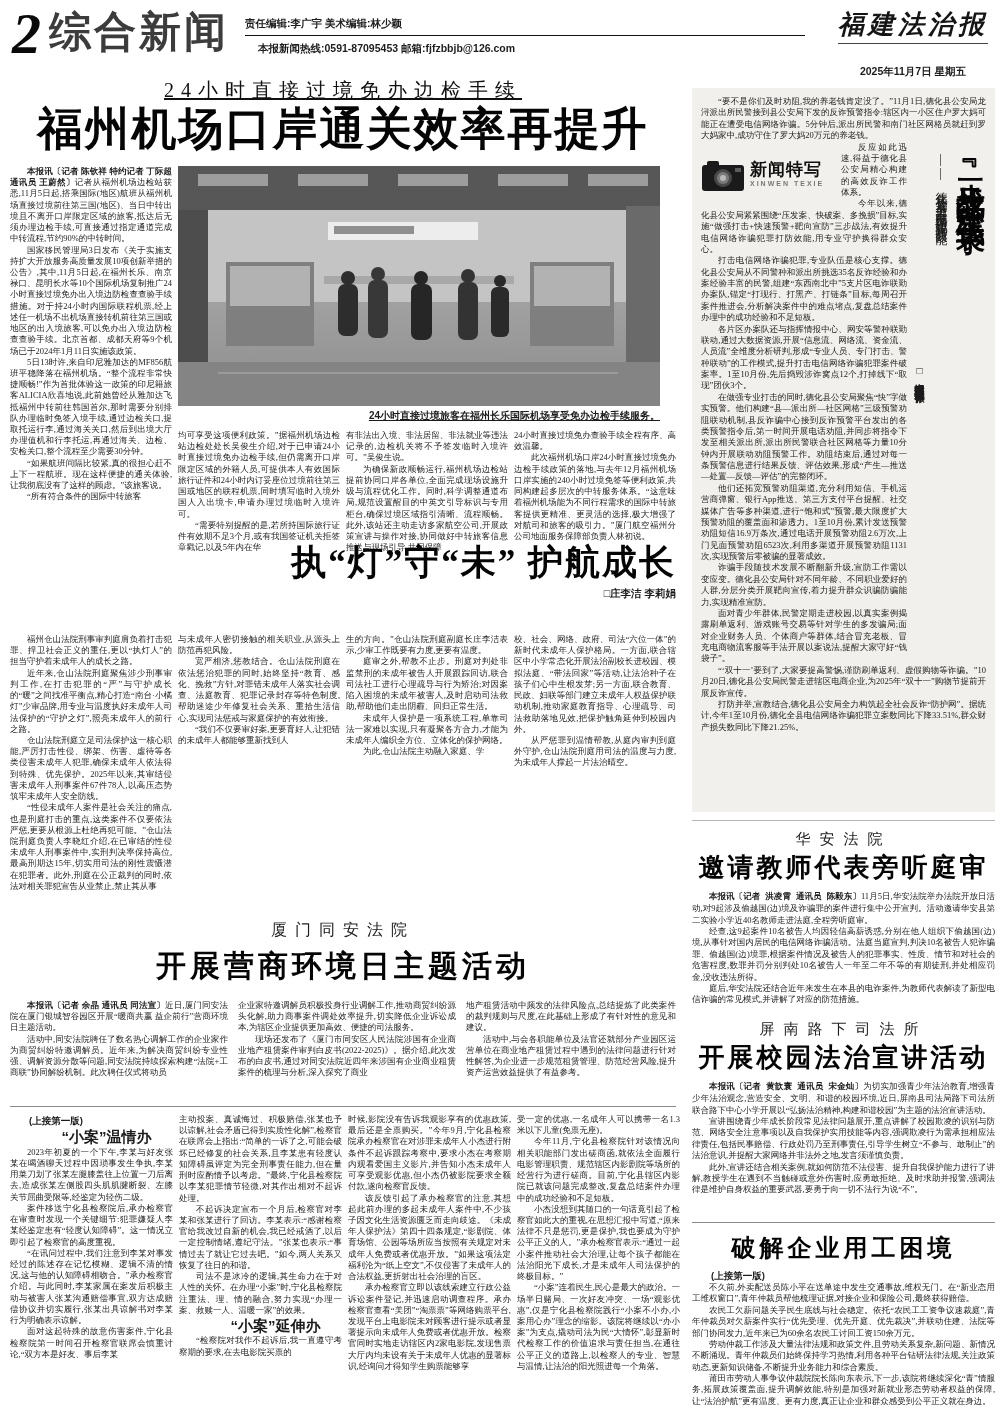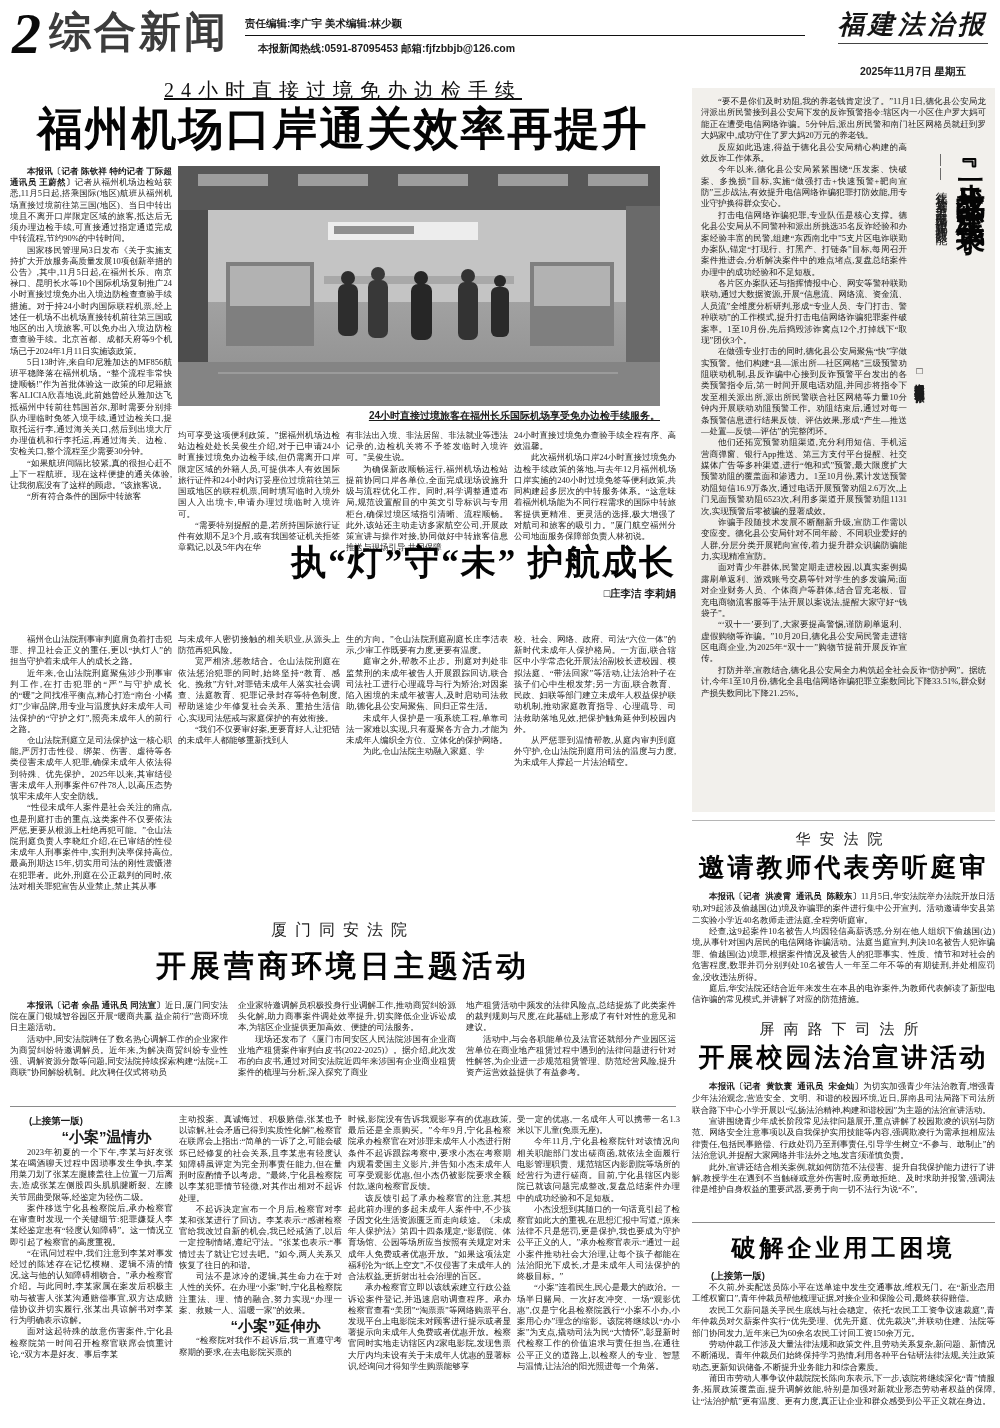--- a/index.html
+++ b/index.html
@@ -153,21 +153,21 @@
       <p>仓山法院刑庭立足司法保护这一核心职能,严厉打击性侵、绑架、伤害、虐待等各类侵害未成年人犯罪,确保未成年人依法得到特殊、优先保护。2025年以来,其审结侵害未成年人刑事案件67件78人,以高压态势筑牢未成年人安全防线。</p>
       <p>“性侵未成年人案件是社会关注的痛点,也是刑庭打击的重点,这类案件不仅要依法严惩,更要从根源上杜绝再犯可能。”仓山法院刑庭负责人李晓红介绍,在已审结的性侵未成年人刑事案件中,实刑判决率保持高位,最高刑期达15年,切实用司法的刚性震慑潜在犯罪者。此外,刑庭在公正裁判的同时,依法对相关罪犯宣告从业禁止,禁止其从事</p>
     </div>
   <div class="txt" style="left:178px;top:634px;width:162px;height:282px;">
       <p class="cont">与未成年人密切接触的相关职业,从源头上防范再犯风险。</p>
       <p>宽严相济,惩教结合。仓山法院刑庭在依法惩治犯罪的同时,始终坚持“教育、感化、挽救”方针,对罪错未成年人落实社会调查、法庭教育、犯罪记录封存等特色制度,帮助迷途少年修复社会关系、重拾生活信心,实现司法惩戒与家庭保护的有效衔接。</p>
       <p>“我们不仅要审好案,更要育好人,让犯错的未成年人都能够重新找到人</p>
     </div>
   <div class="txt" style="left:346px;top:634px;width:162px;height:282px;">
       <p class="cont">生的方向。”仓山法院刑庭副庭长庄李洁表示,少审工作既要有力度,更要有温度。</p>
-      <p>庭审之外,帮教不止步。刑庭对判处非监禁刑的未成年被告人开展跟踪回访,联合司法社工进行心理疏导与行为矫治;对因案陷入困境的未成年被害人,及时启动司法救助,德化县公安局聚焦、回归正常生活。</p>
+      <p>庭审之外,帮教不止步。刑庭对判处非监禁刑的未成年被告人开展跟踪回访,联合司法社工进行心理疏导与行为矫治;对因案陷入困境的未成年被害人,及时启动司法救助,帮助他们走出阴霾、回归正常生活。</p>
       <p>未成年人保护是一项系统工程,单靠司法一家难以实现,只有凝聚各方合力,才能为未成年人编织全方位、立体化的保护网络。</p>
       <p>为此,仓山法院主动融入家庭、学</p>
     </div>
   <div class="txt" style="left:514px;top:634px;width:162px;height:282px;">
       <p class="cont">校、社会、网络、政府、司法“六位一体”的新时代未成年人保护格局。一方面,联合辖区中小学常态化开展法治副校长进校园、模拟法庭、“带法回家”等活动,让法治种子在孩子们心中生根发芽;另一方面,联合教育、民政、妇联等部门建立未成年人权益保护联动机制,推动家庭教育指导、心理疏导、司法救助落地见效,把保护触角延伸到校园内外。</p>
       <p>从严惩罪到温情帮教,从庭内审判到庭外守护,仓山法院刑庭用司法的温度与力度,为未成年人撑起一片法治晴空。</p>
     </div>
 
   <div class="a3-head">
     <div class="a3-kicker">厦门同安法院</div>
@@ -209,20 +209,34 @@
       <p>小杰没想到其随口的一句话竟引起了检察官如此大的重视,在思想汇报中写道,“原来法律不只是惩罚,更是保护,我也要成为守护公平正义的人。”承办检察官表示:“通过一起小案件推动社会大治理,让每个孩子都能在法治阳光下成长,才是未成年人司法保护的终极目标。”</p>
       <p>“小案”连着民生,民心是最大的政治。一场半日赌局、一次好友冲突、一场“观影优惠”,仅是宁化县检察院践行“小案不小办,小案用心办”理念的缩影。该院将继续以“办小案”为支点,撬动司法为民“大情怀”,彰显新时代检察工作的价值追求与责任担当,在通往公平正义的道路上,以检察人的专业、智慧与温情,让法治的阳光照进每一个角落。</p>
     </div>
 
   <div class="fx-panel">
     <div class="fx-spacer"></div>
     <div class="vtitle">
       <div class="vt-main">『三步战法』守牢『钱袋子』</div>
       <div class="vt-sub">——德化县公安局全力提升电信网络诈骗犯罪打防效能</div>
       <div class="vt-by">□本报记者 林扬阳 通讯员 张徐评</div>
+    </div>
+    <div class="fx-logo">
+      <svg width="44" height="34" viewBox="0 0 44 34">
+        <rect x="1" y="7" width="42" height="26" rx="3" fill="#1a1a1a"></rect>
+        <rect x="6" y="3" width="12" height="6" rx="2" fill="#1a1a1a"></rect>
+        <circle cx="22" cy="20" r="9" fill="#484848"></circle>
+        <circle cx="22" cy="20" r="6" fill="#7a7a7a"></circle>
+        <circle cx="22" cy="20" r="3" fill="#b9b9b9"></circle>
+        <rect x="34" y="10" width="6" height="4" fill="#5c5c5c"></rect>
+      </svg>
+      <div class="fx-logo-txt">
+        <div class="t1">新闻特写</div>
+        <div class="t2">XINWEN TEXIE</div>
+      </div>
     </div>
     <div class="fx-body">
         <p>“要不是你们及时劝阻,我的养老钱肯定没了。”11月1日,德化县公安局龙浔派出所民警接到县公安局下发的反诈预警指令:辖区内一小区住户罗大妈可能正在遭受电信网络诈骗。5分钟后,派出所民警和南门社区网格员就赶到罗大妈家中,成功守住了罗大妈20万元的养老钱。</p>
         <p>反应如此迅速,得益于德化县公安局精心构建的高效反诈工作体系。</p>
         <p>今年以来,德化县公安局紧紧围绕“压发案、快破案、多挽损”目标,实施“做强打击+快速预警+靶向宣防”三步战法,有效提升电信网络诈骗犯罪打防效能,用专业守护换得群众安心。</p>
         <p>打击电信网络诈骗犯罪,专业队伍是核心支撑。德化县公安局从不同警种和派出所挑选35名反诈经验和办案经验丰富的民警,组建“东西南北中”5支片区电诈联勤办案队,锚定“打现行、打黑产、打链条”目标,每周召开案件推进会,分析解决案件中的难点堵点,复盘总结案件办理中的成功经验和不足短板。</p>
         <p>各片区办案队还与指挥情报中心、网安等警种联勤联动,通过大数据资源,开展“信息流、网络流、资金流、人员流”全维度分析研判,形成“专业人员、专门打击、警种联动”的工作模式,提升打击电信网络诈骗犯罪案件破案率。1至10月份,先后捣毁涉诈窝点12个,打掉线下“取现”团伙3个。</p>
         <p>在做强专业打击的同时,德化县公安局聚焦“快”字做实预警。他们构建“县—派出所—社区网格”三级预警劝阻联动机制,县反诈骗中心接到反诈预警平台发出的各类预警指令后,第一时间开展电话劝阻,并同步将指令下发至相关派出所,派出所民警联合社区网格等力量10分钟内开展联动劝阻预警工作。劝阻结束后,通过对每一条预警信息进行结果反馈、评估效果,形成“产生—推送—处置—反馈—评估”的完整闭环。</p>
         <p>他们还拓宽预警劝阻渠道,充分利用短信、手机运营商弹窗、银行App推送、第三方支付平台提醒、社交媒体广告等多种渠道,进行“饱和式”预警,最大限度扩大预警劝阻的覆盖面和渗透力。1至10月份,累计发送预警劝阻短信16.9万条次,通过电话开展预警劝阻2.6万次,上门见面预警劝阻6523次,利用多渠道开展预警劝阻1131次,实现预警后零被骗的显著成效。</p>
         <p>诈骗手段随技术发展不断翻新升级,宣防工作需以变应变。德化县公安局针对不同年龄、不同职业爱好的人群,分层分类开展靶向宣传,着力提升群众识骗防骗能力,实现精准宣防。</p>

